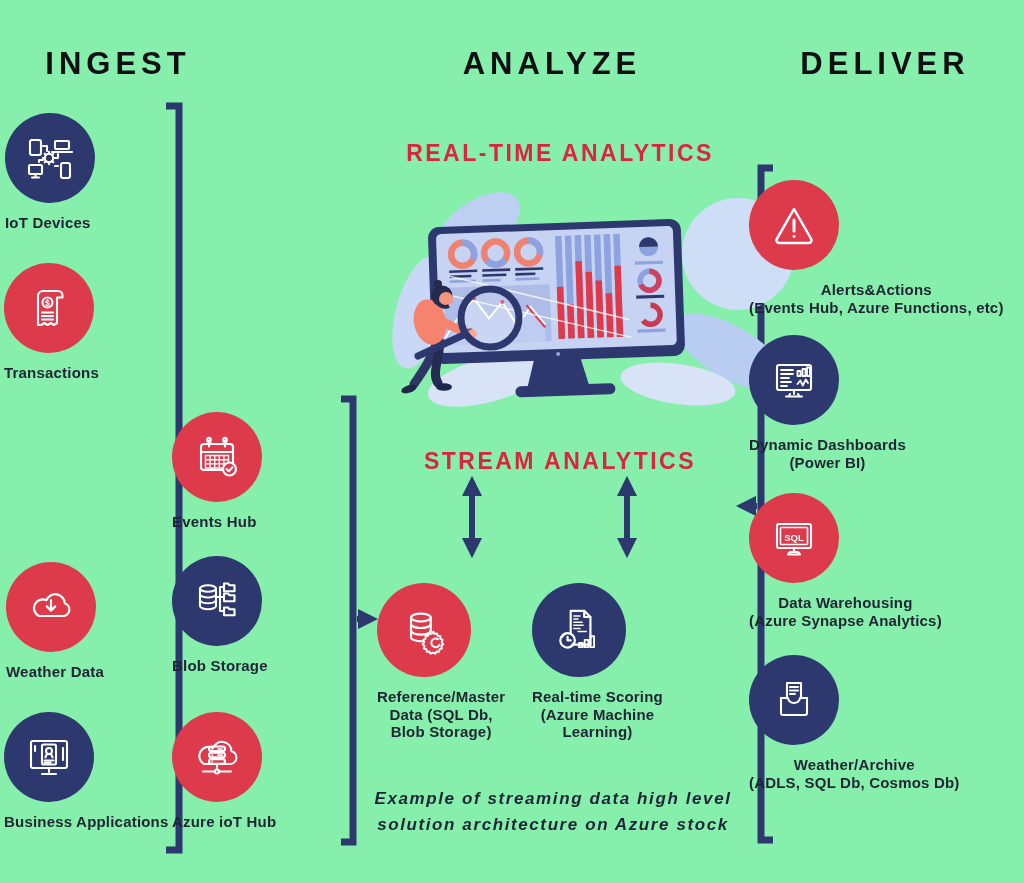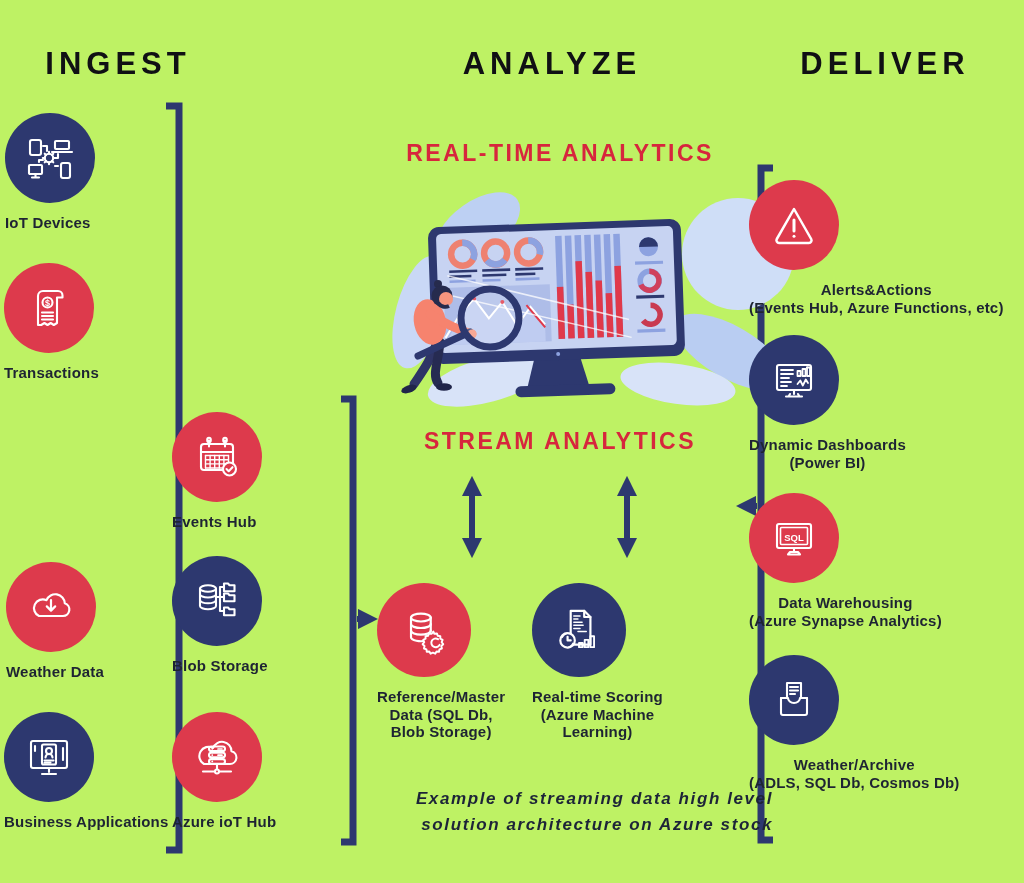--- a/index.html
+++ b/index.html
@@ -1,16 +1,16 @@
 <!DOCTYPE html>
 <html><head>
 <meta charset="utf-8">
 <style>
   html,body{margin:0;padding:0;background:#e9eef7;}
-  .canvas{position:relative;width:1024px;height:883px;background:#bef264;overflow:hidden;
+  .canvas{position:relative;width:1024px;height:883px;background:#86efac;overflow:hidden;
           font-family:"Liberation Sans","DejaVu Sans",sans-serif;}
   .col-header{position:absolute;transform:translateX(-50%);font-size:31px;font-weight:800;
           letter-spacing:5px;color:#101014;white-space:nowrap;}
   .flow-title{position:absolute;transform:translateX(-50%);font-size:23px;font-weight:800;
           letter-spacing:2.5px;color:#d7263d;white-space:nowrap;}
   .caption{position:absolute;transform:translateX(-50%);font-size:17px;font-weight:700;
           font-style:italic;letter-spacing:1.6px;color:#1d2438;text-align:center;
           line-height:1.55;white-space:pre-line;}
   .node{position:absolute;transform:translateX(-50%);display:flex;flex-direction:column;
           align-items:flex-start;gap:11px;}
@@ -45,21 +45,21 @@
     <path d="M341 399 L353 399 L353 842 L341 842" stroke="#2d386f" stroke-width="7" fill="none"></path>
     <path d="M773 168 L761 168 L761 840 L773 840" stroke="#2d386f" stroke-width="7" fill="none"></path>
     <path d="M183 470 H198" stroke="#2d386f" stroke-width="6" fill="none" marker-end="url(#ah)"></path>
     <path d="M357 619 H372" stroke="#2d386f" stroke-width="6" fill="none" marker-end="url(#ah)"></path>
     <path d="M757 506 H742" stroke="#2d386f" stroke-width="6" fill="none" marker-end="url(#ah)"></path>
     <path d="M472 482 V552" stroke="#2d386f" stroke-width="6" fill="none" marker-start="url(#ah)" marker-end="url(#ah)"></path>
     <path d="M627 482 V552" stroke="#2d386f" stroke-width="6" fill="none" marker-start="url(#ah)" marker-end="url(#ah)"></path>
   </svg>
 
   <div class="flow-title" style="left:560px;top:140px;">REAL-TIME ANALYTICS</div>
-  <div class="flow-title" style="left:560px;top:428px;">STREAM ANALYTICS</div>
+  <div class="flow-title" style="left:560px;top:448px;">STREAM ANALYTICS</div>
 
   <svg class="illu" width="424" height="240" viewBox="0 0 424 240">
     <g>
       <ellipse cx="100" cy="55" rx="48" ry="26" fill="#bdd0f3" transform="rotate(-35 100 55)"></ellipse>
       <ellipse cx="42" cy="140" rx="58" ry="24" fill="#c9d8f6" transform="rotate(-75 42 140)"></ellipse>
       <ellipse cx="110" cy="208" rx="62" ry="22" fill="#d8e3f8" transform="rotate(-15 110 208)"></ellipse>
       <circle cx="360" cy="82" r="56" fill="#cfdef7"></circle>
       <ellipse cx="352" cy="180" rx="62" ry="26" fill="#b9cdf2" transform="rotate(30 352 180)"></ellipse>
       <ellipse cx="300" cy="212" rx="58" ry="20" fill="#d8e3f8" transform="rotate(8 300 212)"></ellipse>
     </g>
@@ -325,16 +325,16 @@
         <path d="M19,24 V9 h14 v15"></path>
         <path d="M22,13 h8 M22,16.5 h8 M22,20 h5"></path>
         <path d="M13,24 v15 a2,2 0 0 0 2,2 h22 a2,2 0 0 0 2,-2 V24"></path>
         <path d="M13,24 h7 a6,5 0 0 0 12,0 h7"></path>
       </svg>
     </div>
     <div class="node-label">Weather/Archive
 (ADLS, SQL Db, Cosmos Db)</div>
   </div>
 
-  <div class="caption" style="left:553px;top:786px;width:440px;text-align:right;">Example of streaming data high level
+  <div class="caption" style="left:553px;top:786px;width:440px;">Example of streaming data high level
 solution architecture on Azure stock</div>
 
 </div>
 
 </body></html>

